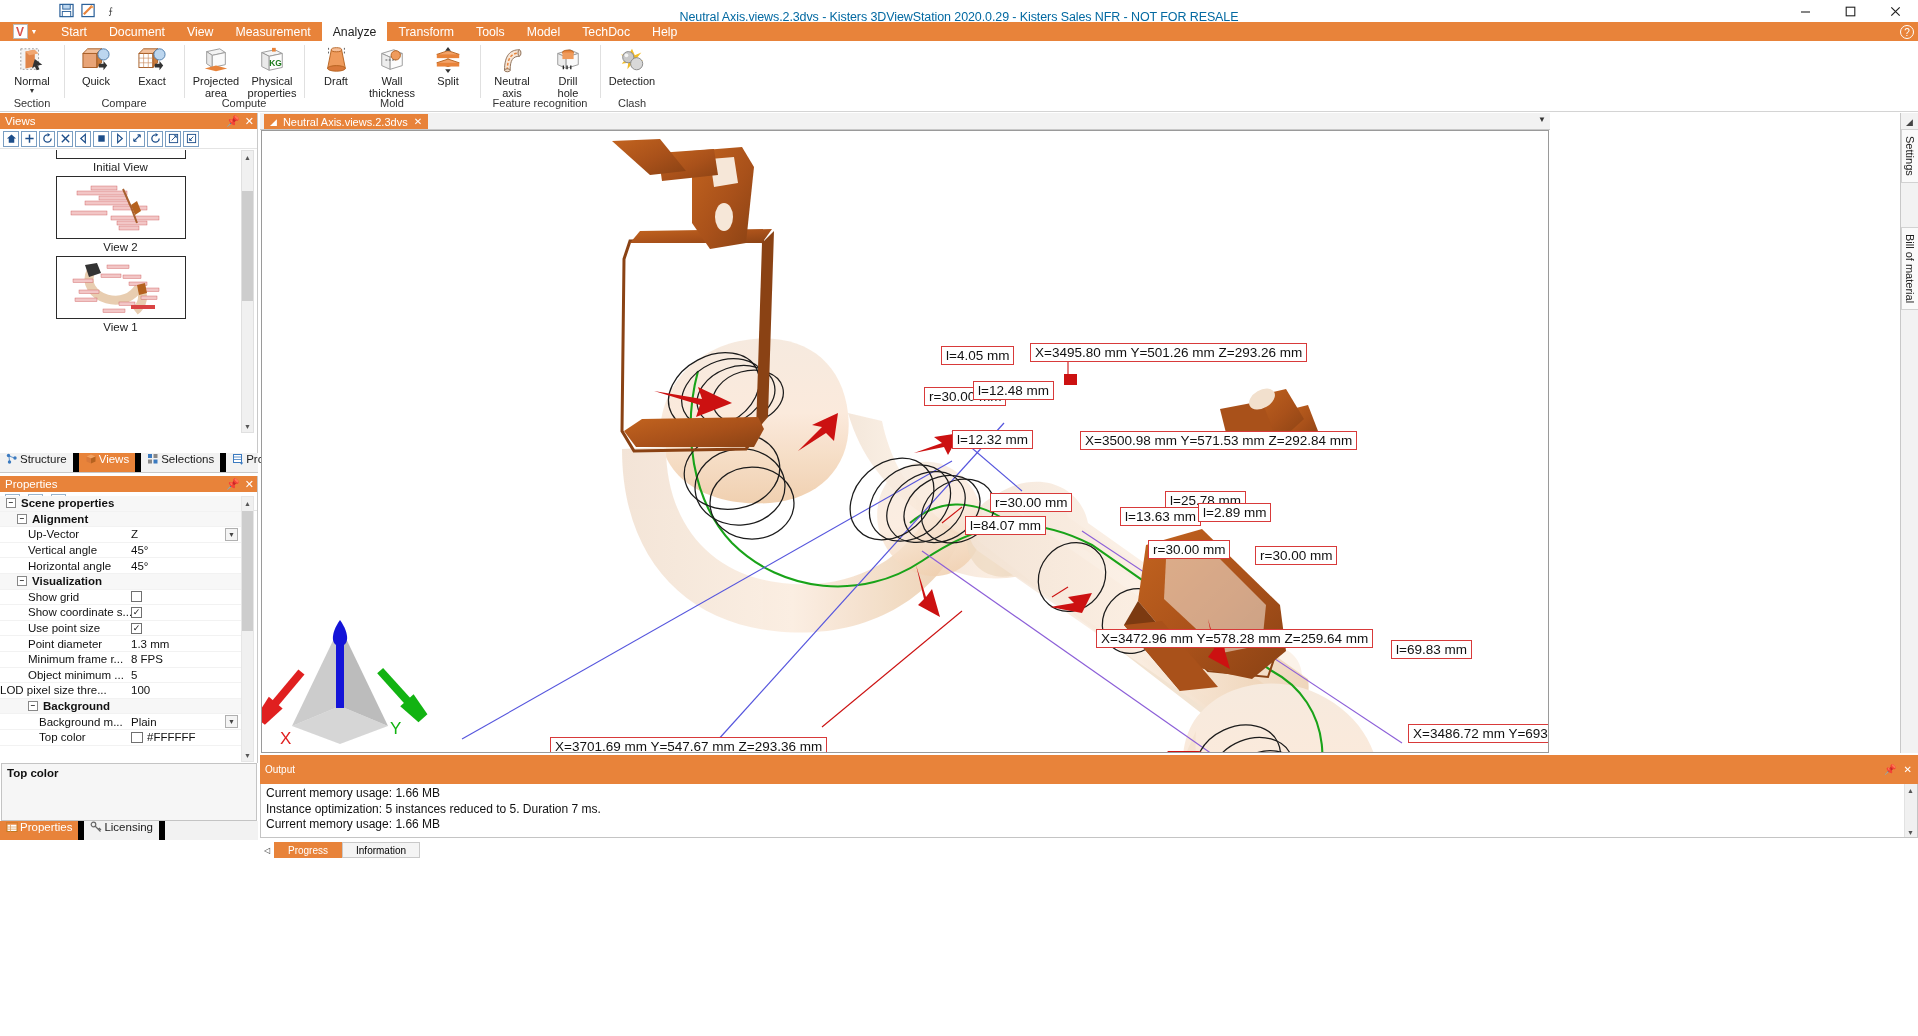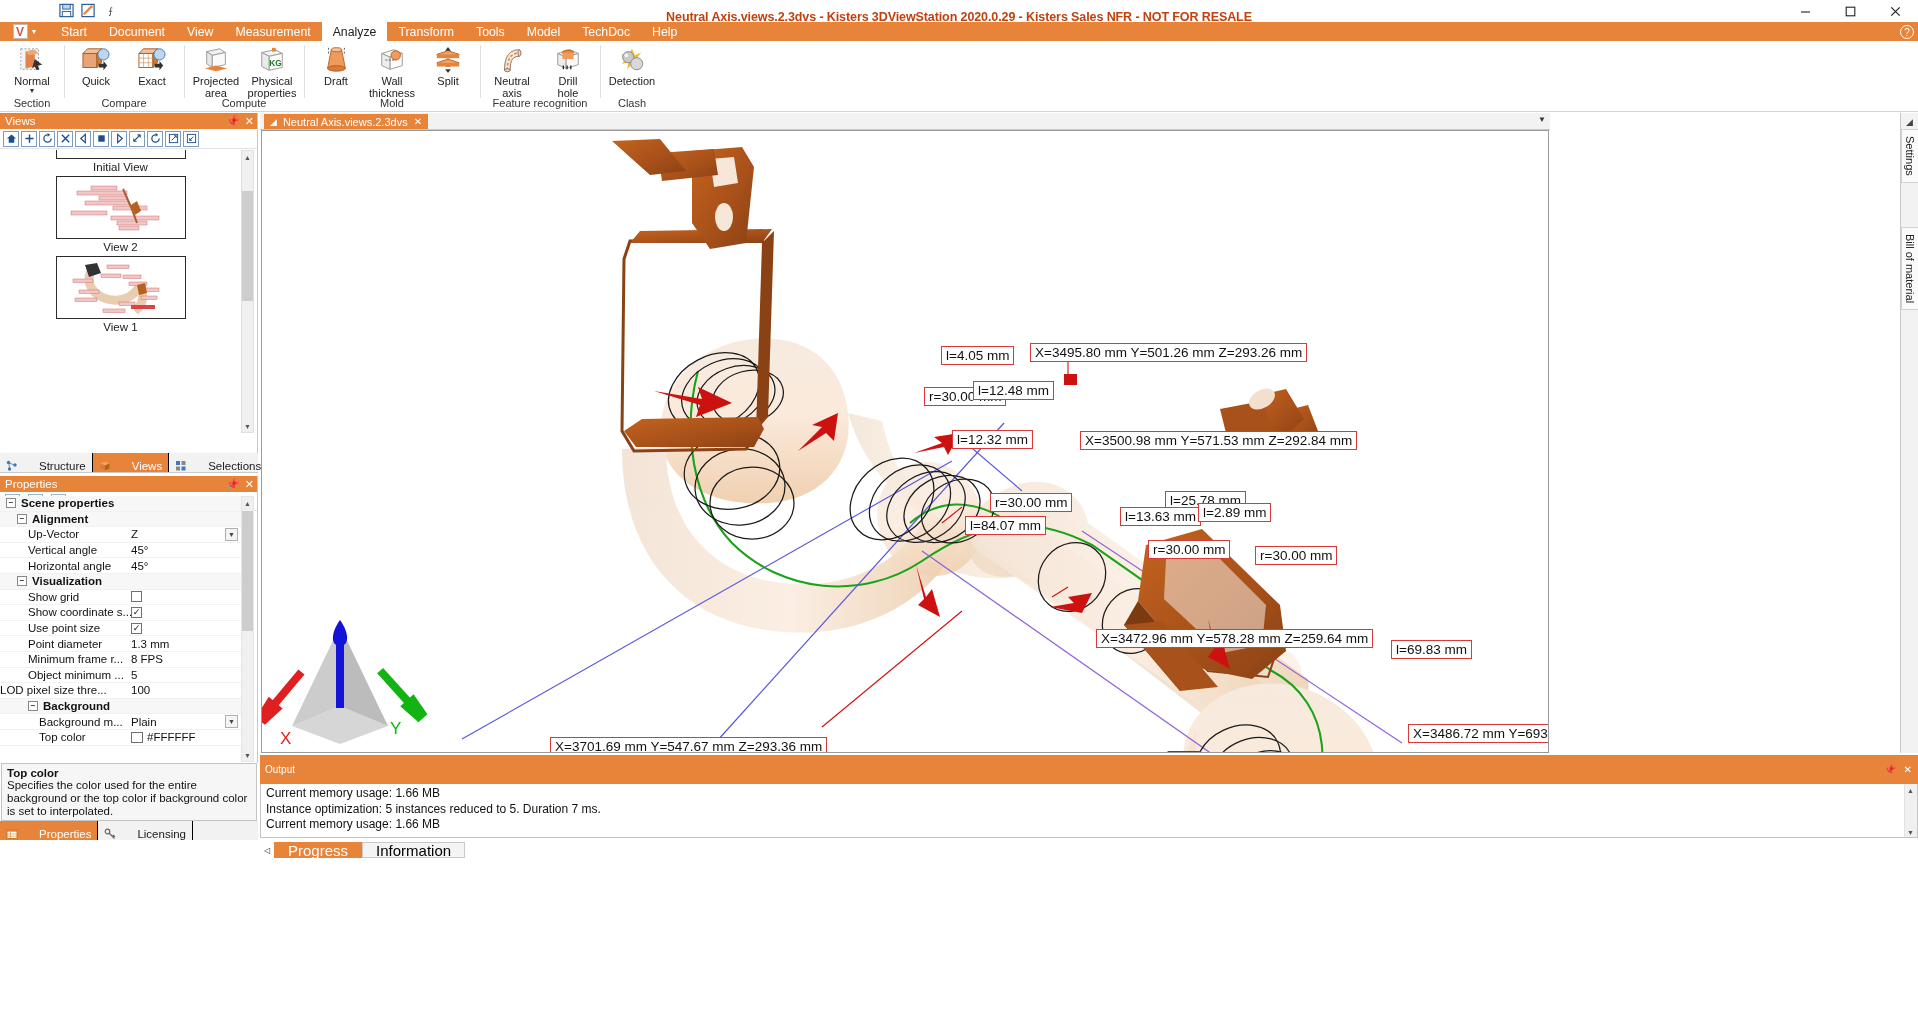--- a/index.html
+++ b/index.html
@@ -17,21 +17,21 @@
   
   .titlebar {
     position:absolute; top:0; left:0; width:1918px; height:22px;
     background:#ffffff; border-bottom:0px solid #ddd;
   }
   .qat { position:absolute; left:58px; top:2px; display:flex; align-items:center; gap:5px; }
   .qat-btn { width:17px; height:17px; display:flex; align-items:center; justify-content:center; cursor:pointer;}
   .title-text {
     position:absolute; left:0; top:0; width:1918px; height:33px;
     display:flex; align-items:center; justify-content:center;
-    font-size:12.5px; color:#c2410c; font-weight:700; letter-spacing:-0.1px;
+    font-size:12.5px; color:#0369a1; font-weight:400; letter-spacing:-0.1px;
   }
   .win-ctrl { position:absolute; right:0; top:0; height:22px; display:flex; }
   .win-btn { width:45px; height:22px; display:flex; align-items:center; justify-content:center; cursor:pointer; }
 
   
   .ribbon-tabs {
     position:absolute; top:22px; left:0; width:1918px; height:19px;
     background:#e8833a; display:flex; align-items:stretch;
   }
   .vlogo { width:50px; display:flex; align-items:center; justify-content:center; gap:3px; background:#e8833a; }
@@ -76,21 +76,21 @@
   .view-item { width:241px; display:flex; flex-direction:column; align-items:center; }
   .view-thumb { width:130px; height:63px; border:1px solid #2b2b2b; background:#fff; position:relative; overflow:hidden; }
   .view-thumb.sel { background:#cfe0f2; }
   .view-name { font-size:11.5px; color:#1a1a1a; margin:2px 0 3px 0; padding:0 3px;}
   .view-name.sel { background:#cfe0f2; }
   .views-scroll { position:absolute; right:3px; top:37px; width:13px; height:283px; background:#f0f0f0; border:1px solid #e0e0e0;}
   .views-scroll .thumb { position:absolute; left:0; top:40px; width:11px; height:110px; background:#cdcdcd; }
   .sb-arrow { width:11px; height:12px; display:flex; align-items:center; justify-content:center; font-size:7px; color:#555; }
 
   .left-tabs { position:absolute; left:0; top:453px; width:258px; height:20px; display:flex; align-items:stretch; background:#f2f2f2; border-bottom:1px solid #c8c8c8; }
-  .ltab { display:flex; align-items:flex-end; gap:21px; padding:0 6px; font-size:11.5px; color:#1a1a1a; cursor:pointer; border-right:1px solid #000000;}
+  .ltab { display:flex; align-items:flex-start; gap:2px; padding:0 6px; font-size:11.5px; color:#1a1a1a; cursor:pointer; border-right:6px solid #000000;}
   .ltab.active { background:#e8833a; color:#fff; }
 
   #props-panel { position:absolute; left:0; top:476px; width:258px; height:287px; background:#fff; border-right:1px solid #c8c8c8;}
   .props-toolbar { height:19px; display:flex; align-items:center; gap:8px; padding:1px 5px; border-bottom:1px solid #e4e4e4;}
   .ptool { width:15px;height:15px;border:1px solid #9ab4cc; display:flex;align-items:center;justify-content:center;cursor:pointer;background:#fff;}
   .prop-rows { position:absolute; top:20px; left:0; width:241px; height:266px; overflow:hidden; }
   .prow { display:flex; height:15.6px; align-items:center; font-size:11.5px; color:#111; border-bottom:1px solid #f2f2f2;}
   .prow.group { font-weight:bold; background:#f7f7f7; }
   .prow .expander { width:10px; height:10px; border:1px solid #888; font-size:8px; line-height:8px; display:flex;align-items:center;justify-content:center; color:#333; background:#fff; cursor:pointer; }
   .prow .pname { flex:0 0 auto; }
@@ -131,21 +131,21 @@
   #right-rail { position:absolute; right:0; top:113px; width:18px; height:640px; background:#f2f2f2; border-left:1px solid #c8c8c8;}
   .vtab { writing-mode:vertical-rl; font-size:11px; color:#222; padding:6px 2px; border:1px solid #d2d2d2; background:#fafafa; margin:2px 1px; cursor:pointer;}
 
   
   #output-panel { position:absolute; left:260px; top:755px; width:1658px; height:85px; }
   .out-title { height:29px; background:#e8833a; color:#fff; font-size:10px; display:flex; align-items:center; padding-left:5px; position:relative;}
   .out-body { height:54px; background:#fff; border:1px solid #c4c4c4; border-top:none; padding:2px 5px; position:relative; overflow:hidden;}
   .out-line { font-size:12px; color:#111; line-height:15.5px; }
   .out-scroll { position:absolute; right:0; top:0; width:13px; height:54px; background:#f0f0f0; border-left:1px solid #e2e2e2; }
   .out-tabs { position:absolute; left:0; top:85px; width:1658px; height:18px; display:flex; align-items:flex-end; gap:0px; }
-  .otab { height:16px; padding:0 13px; font-size:15px; display:flex; align-items:center; border:1px solid #c9c9c9; background:#f4f4f4; cursor:pointer; }
+  .otab { height:16px; padding:0 13px; font-size:10px; display:flex; align-items:center; border:1px solid #c9c9c9; background:#f4f4f4; cursor:pointer; }
   .otab.active { background:#e8833a; color:#fff; border-color:#e8833a; }
   .otab-arrow { width:14px; height:16px; display:flex; align-items:center; justify-content:center; font-size:8px; color:#333;}
 
   
   #statusbar { position:absolute; left:0; bottom:0; width:1918px; height:17px; background:#f2f2f2; border-top:1px solid #d4d4d4; font-size:11.5px; color:#222;}
   #statusbar .sitem { position:absolute; top:1px; }
 </style>
 </head>
 <body>
 
@@ -723,21 +723,20 @@
       </div>
     <div class="props-scroll">
       <div class="sb-arrow">▲</div>
       <div class="thumb"></div>
       <div class="sb-arrow" style="position:absolute;bottom:0;left:0;">▼</div>
     </div>
   </div>
 
   <div id="desc-box">
     <div class="t">Top color</div>
-    <div class="d">Specifies the color used for the entire background or the top color if background color is set to interpolated.</div>
   </div>
 
   <div class="bottom-left-tabs" id="bl-tabs-host">
       <div class="ltab active">
         <span style="display: flex;">
           <svg width="12" height="12" viewBox="0 0 12 12">
             <rect x="1" y="1.5" width="10" height="9" fill="#fff" stroke="#c07820"></rect>
             <rect x="1" y="1.5" width="10" height="2.2" fill="#e8833a"></rect>
             <path d="M1 6 H11 M1 8.2 H11 M4.5 3.7 V10.5" stroke="#e0a060" stroke-width="0.8"></path>
           </svg>

